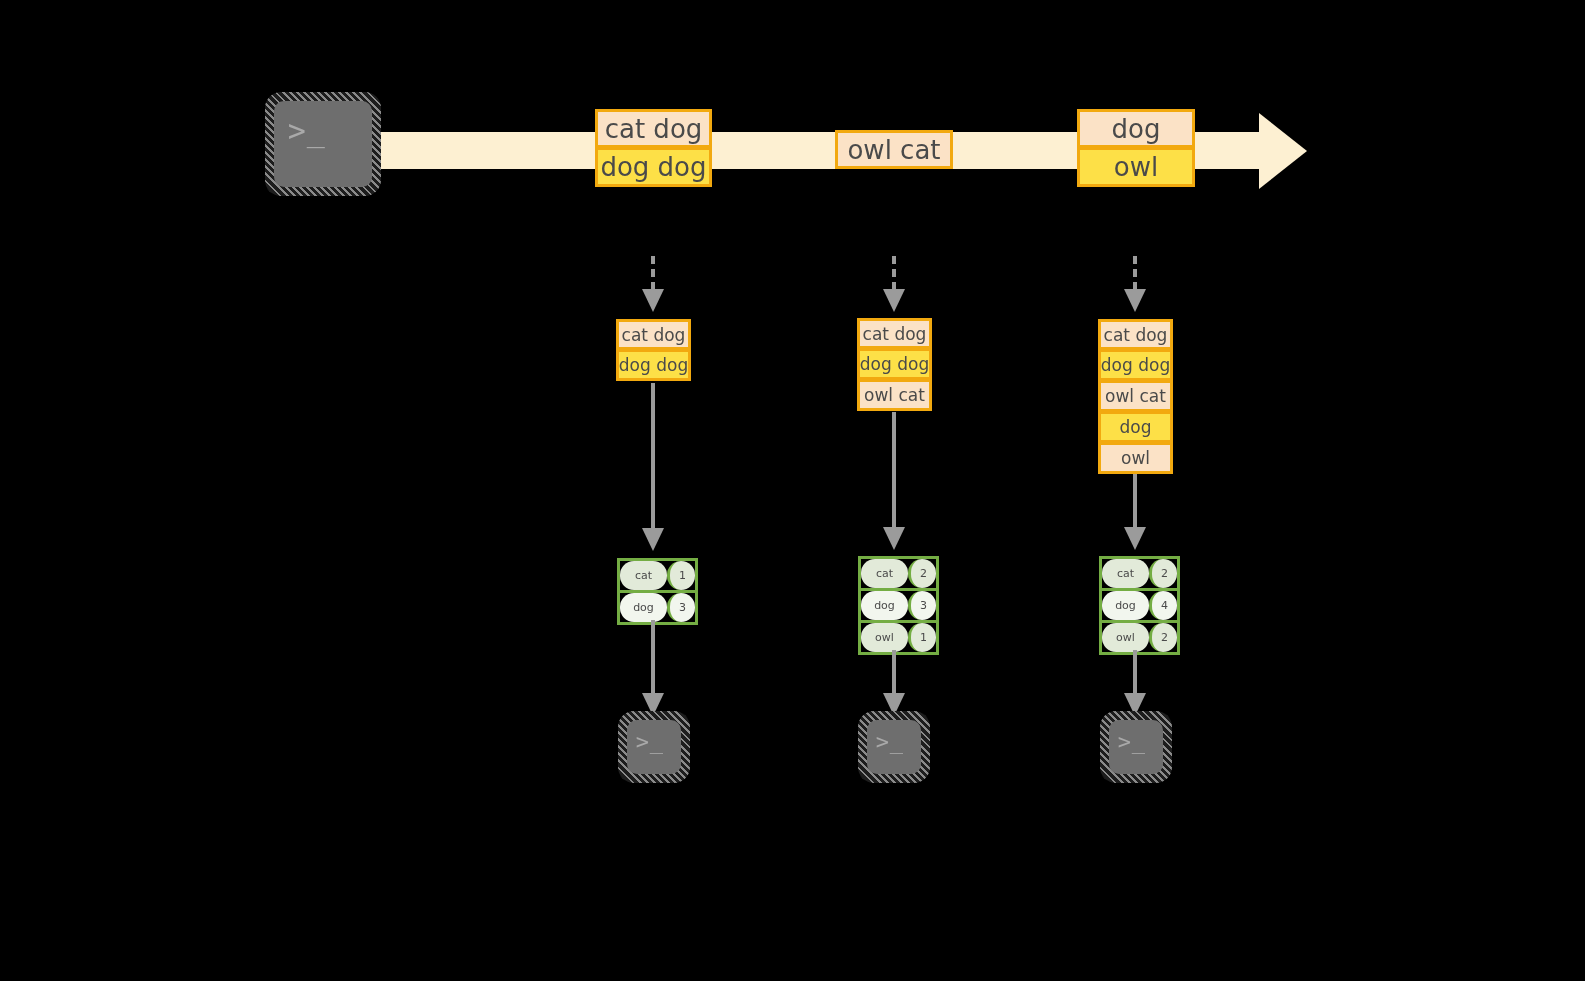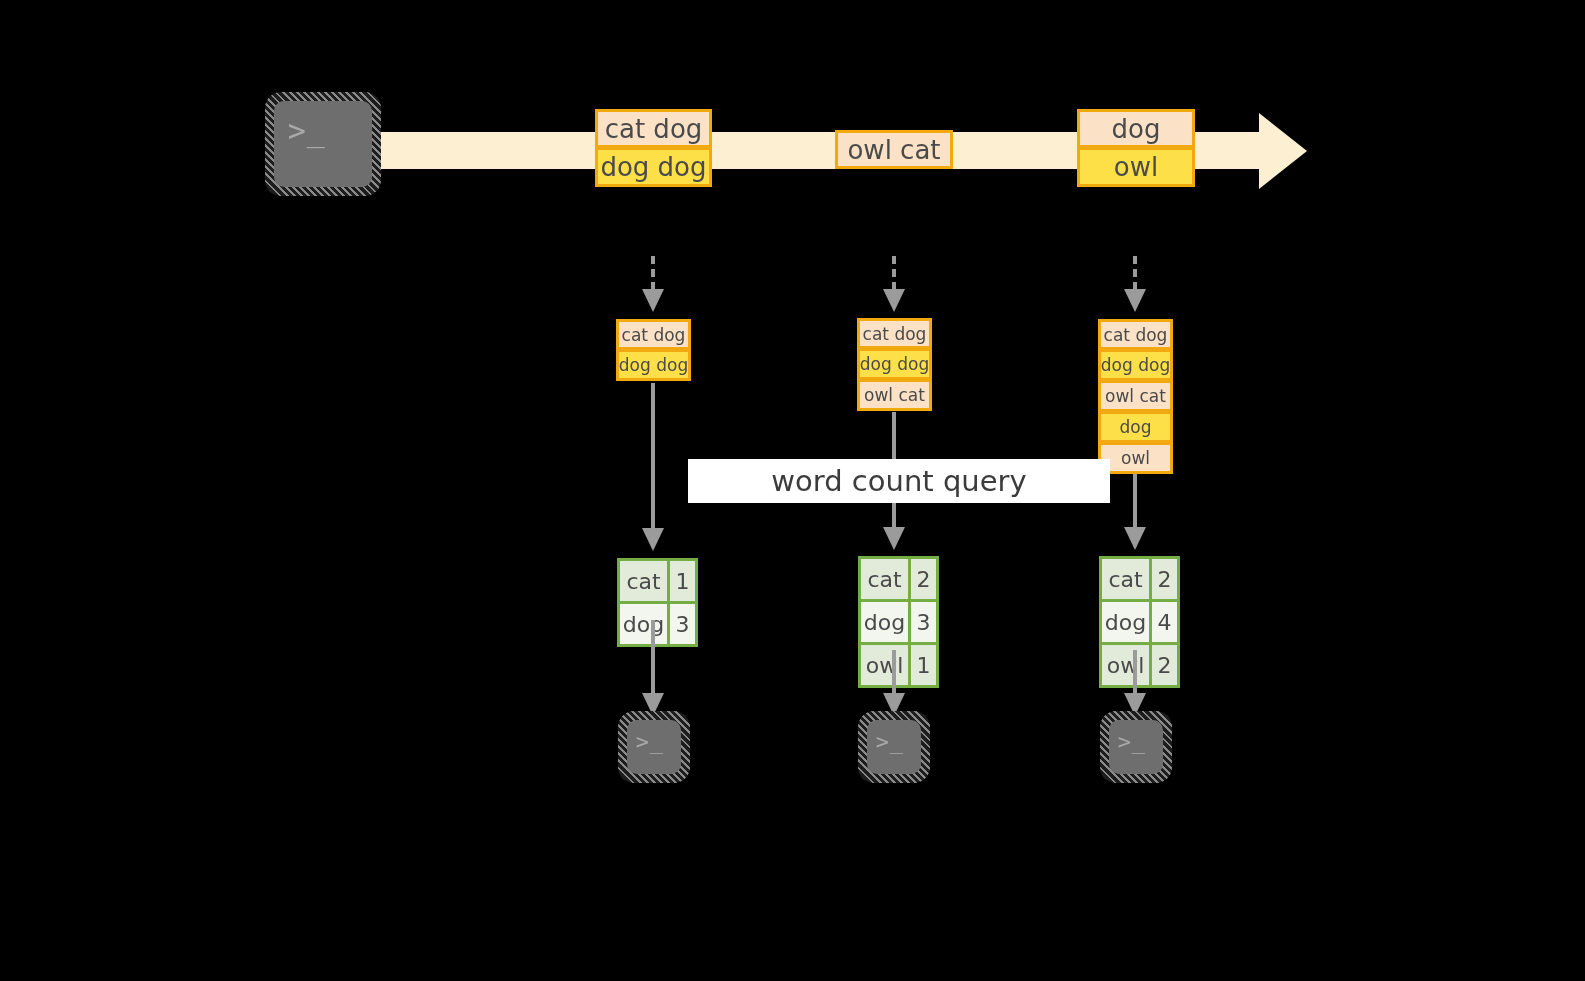--- a/index.html
+++ b/index.html
@@ -92,26 +92,27 @@
   .kv-table {
     position: absolute;
     box-sizing: border-box;
     border: 3px solid #74ad43;
     border-collapse: collapse;
   }
   .kv-row { display: flex; }
   .kv-row + .kv-row { border-top: 3px solid #74ad43; }
   .kv-cell {
     box-sizing: border-box;
-    font-size: 22px;
+    font-size: 11px;
     color: #4a4a4a;
     display: flex;
     align-items: center;
     justify-content: center;
-    height: 40px;
+    height: 29px;
+    border-radius: 14px;
   }
   .kv-cell.k { width: 47px; }
   .kv-cell.v { width: 28px; border-left: 3px solid #74ad43; }
   .kv-row.dark  .kv-cell { background: #e2ead9; }
   .kv-row.light .kv-cell { background: #f2f6ee; }
 
   
   .link-line {
     position: absolute;
     width: 4px;
@@ -268,17 +269,14 @@
 
   <div class="link-line" style="left:1133px; top:650px; height:46px;"></div>
   <div class="link-head" style="left:1124px; top:693px;"></div>
 
   <div class="terminal small" style="left:1100px; top:711px; width:72px; height:72px;">
     <div class="screen">
       <span class="prompt">&gt;_</span>
     </div>
   </div>
 
-  <div class="query-label" style="left:688px; top:459px; width:422px; height:44px;">
-    <span>word count query</span>
-  </div>
 
 </div>
 
 </body></html>

